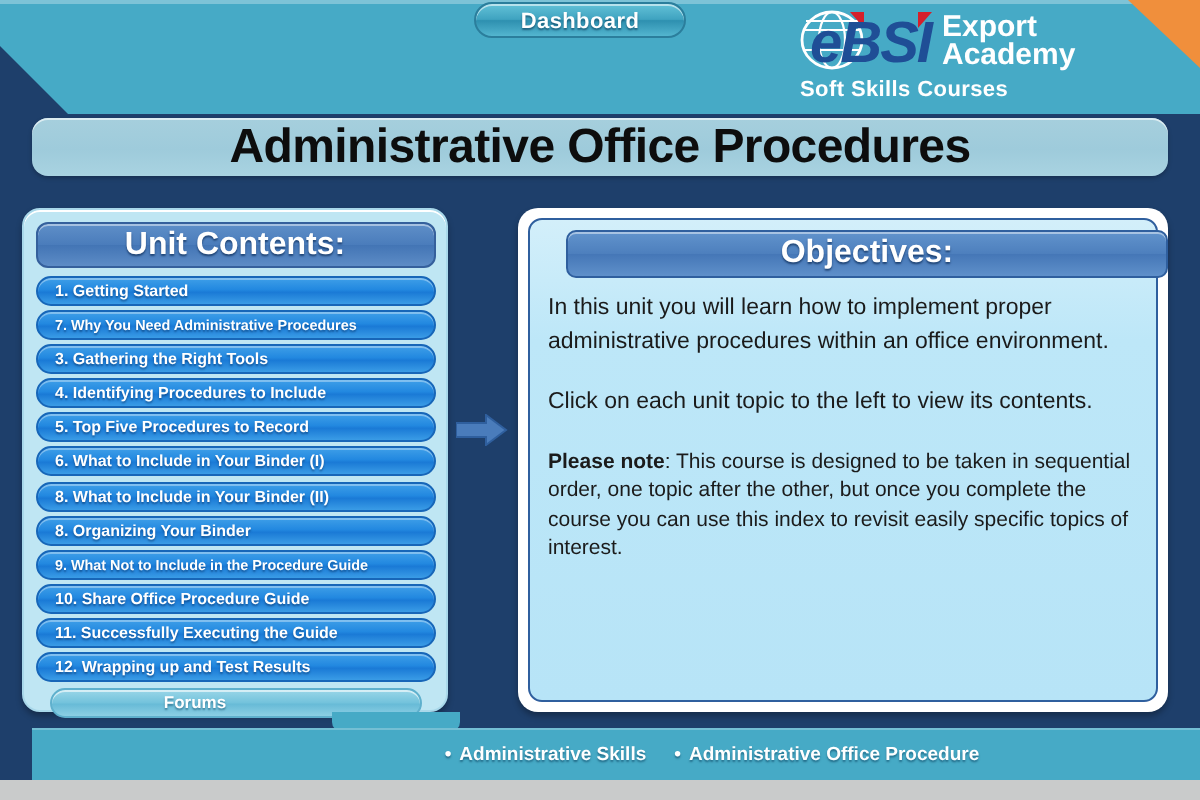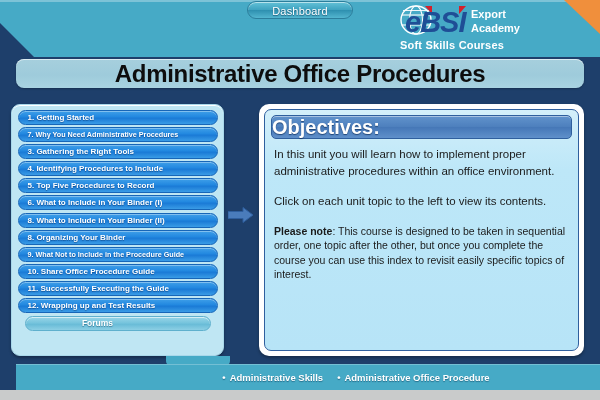--- a/index.html
+++ b/index.html
@@ -45,29 +45,29 @@
     border-bottom: 34px solid transparent;
   }
   .hdr-sheen {
     position: absolute;
     left: 0; top: 0; width: 600px; height: 2px;
     background: rgba(255,255,255,0.30);
   }
 
   .dashboard-btn {
     position: absolute;
-    left: 247px; top: 1px;
+    left: 237px; top: 1px;
     width: 106px; height: 18px;
     border-radius: 9px;
     background: linear-gradient(to bottom, #63c2d8 0%, #3fa3c0 48%, #2e90b0 52%, #53b5cf 100%);
     border: 1px solid #2b7e9c;
     box-shadow: inset 0 1px 0 rgba(255,255,255,0.55);
     color: #ffffff;
     font-size: 11px;
-    font-weight: normal;
+    font-weight: bold;
     line-height: 18px;
     text-align: center;
     letter-spacing: 0.2px;
     text-shadow: 0 1px 1px rgba(0,40,70,0.55);
     box-sizing: border-box;
     cursor: pointer;
   }
 
   
   .logo {
@@ -102,21 +102,21 @@
     position: absolute;
     left: 26px; top: 2px;
     width: 0; height: 0;
     border-right: 7px solid #d5202b;
     border-bottom: 8px solid transparent;
   }
   .logo-words {
     position: absolute;
     left: 72px; top: 3px;
     color: #ffffff;
-    font-size: 11px;
+    font-size: 15px;
     font-weight: bold;
     line-height: 14px;
   }
   .logo-sub {
     position: absolute;
     left: 1px; top: 35px;
     color: #ffffff;
     font-size: 11px;
     font-weight: bold;
     letter-spacing: 0.2px;
@@ -243,26 +243,27 @@
     padding: 5px 6px;
   }
   .rp-head {
     width: 100%; height: 24px;
     border-radius: 5px;
     background: linear-gradient(to bottom, #6193cc 0%, #4d7fbd 50%, #4577b7 51%, #5f90ca 100%);
     border: 1px solid #2f5f9e;
     box-shadow: inset 0 1px 0 rgba(255,255,255,0.45);
     box-sizing: border-box;
     color: #ffffff;
-    font-size: 20px;
+    font-size: 16px;
     font-weight: bold;
     line-height: 22px;
-    text-align: left;
+    text-align: center;
     text-shadow: 0 1px 1px rgba(0,30,70,0.6);
     margin-bottom: 7px;
+    margin-left: 12px;
   }
   .rp-body {
     color: #1b1b1b;
     font-size: 11.5px;
     line-height: 16.5px;
     padding: 0 3px;
   }
   .rp-body p { margin: 0 0 14px 0; }
   .rp-note {
     font-size: 10.5px;
@@ -345,20 +346,21 @@
       </div>
       <div class="logo-sub">Soft Skills Courses</div>
     </div>
   </div>
 
   <div class="title-banner">
     <div class="title-text">Administrative Office Procedures</div>
   </div>
 
   <div class="left-panel">
+    <div class="lp-head">Unit Contents:</div>
     <ul class="unit-list" id="unit-list">
         <li class="unit-item">1. Getting Started</li>
         <li class="unit-item small">7. Why You Need Administrative Procedures</li>
         <li class="unit-item">3. Gathering the Right Tools</li>
         <li class="unit-item">4. Identifying Procedures to Include</li>
         <li class="unit-item">5. Top Five Procedures to Record</li>
         <li class="unit-item">6. What to Include in Your Binder (I)</li>
         <li class="unit-item">8. What to Include in Your Binder (II)</li>
         <li class="unit-item">8. Organizing Your Binder</li>
         <li class="unit-item small">9. What Not to Include in the Procedure Guide</li>

